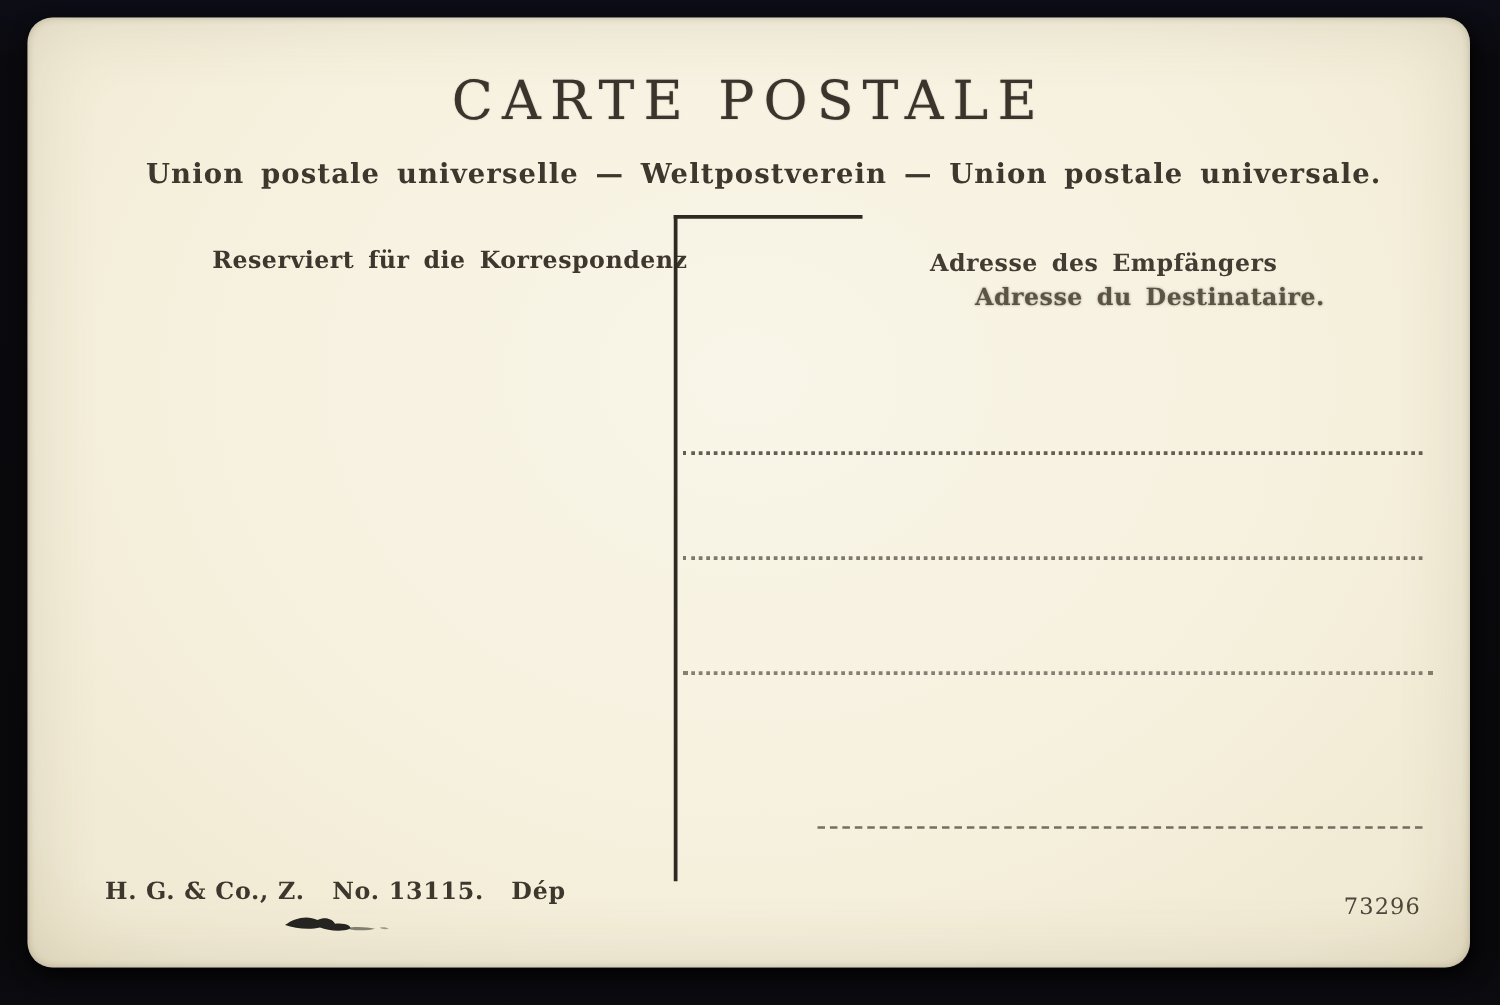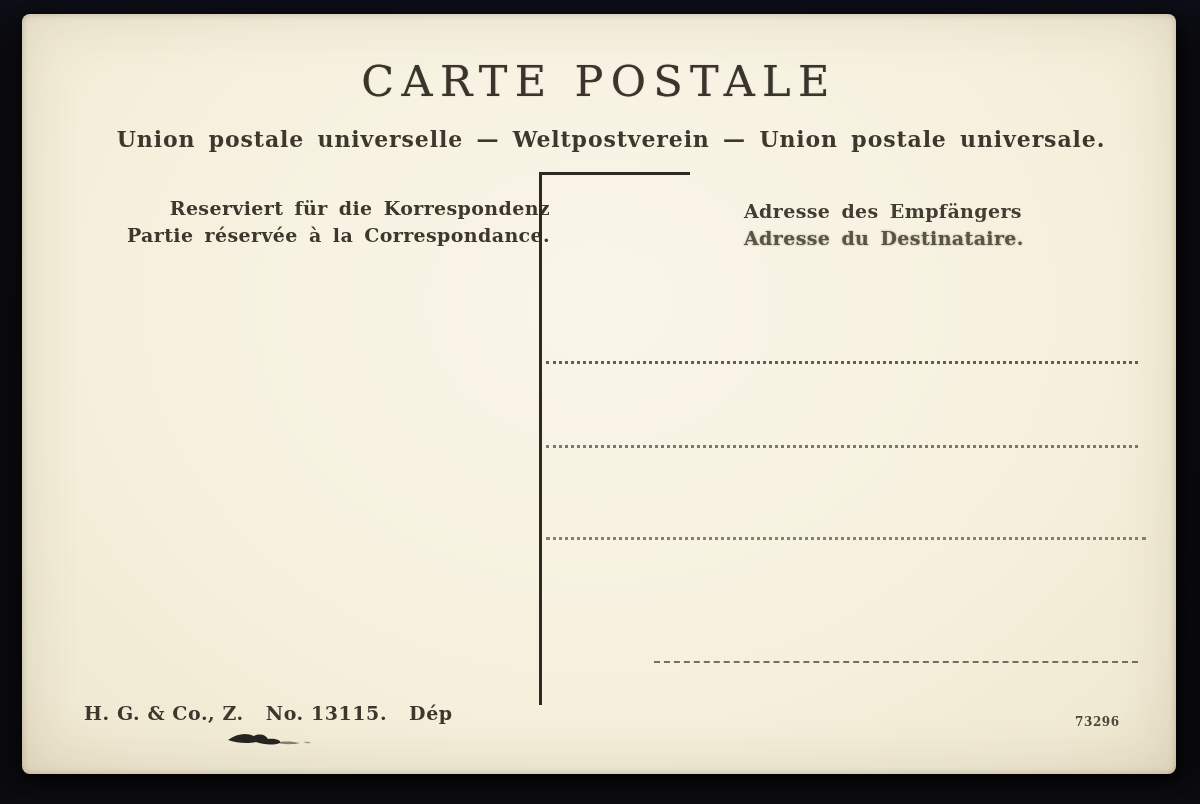--- a/index.html
+++ b/index.html
@@ -10,21 +10,21 @@
   }
   body {
     position: relative;
     background: linear-gradient(180deg, #0c0d16 0%, #0a0a0e 6%, #09090c 94%, #0b0b10 100%);
   }
   .postcard {
     position: absolute;
     left: 22px; top: 14px;
     width: 1154px; height: 760px;
     background: radial-gradient(ellipse at 50% 38%, #f9f5e8 0%, #f6f1de 55%, #f0e9d3 88%, #e9e1c8 100%);
-    border-radius: 8px;
+    border-radius: 20px;
     box-shadow:
       inset 0 0 60px rgba(90, 75, 45, 0.14),
       inset 0 0 6px rgba(60, 50, 30, 0.25),
       3px 6px 16px rgba(0,0,0,0.85);
     color: #332e26;
   }
   .title {
     position: absolute;
     top: 42px; left: 0; width: 100%;
     text-align: center;
@@ -58,21 +58,21 @@
   .addr-block {
     position: absolute;
     left: 722px; top: 184px;
     font-size: 19px;
     font-weight: bold;
     line-height: 27px;
     letter-spacing: 0.02em;
     word-spacing: 0.22em;
     color: #423c32;
   }
-  .addr-block .faded { color: #5b5344; text-shadow: 0 0 2px rgba(91,83,68,0.6); }
+  .addr-block .faded { color: #5b5344; text-shadow: 0 0 2px rgba(91,83,68,0.6); margin-left: 36px; }
   .divider-vertical {
     position: absolute;
     left: 517px; top: 158px;
     width: 3px; height: 533px;
     background: linear-gradient(180deg, #2c2822 0%, #33
 2e27 60%, #3a352d 90%, rgba(58,53,45,0.25) 100%);
     background-color: #2e2a23;
   }
   .divider-horizontal {
     position: absolute;
@@ -101,39 +101,38 @@
   }
   .imprint .gap { display: inline-block; width: 22px; }
   .ink-smudge {
     position: absolute;
     left: 200px; top: 716px;
     width: 90px; height: 22px;
   }
   .serial {
     position: absolute;
     left: 1053px; top: 701px;
-    font-size: 12px;
-    font-weight: bold;
+    font-size: 18px;
+    font-weight: normal;
     letter-spacing: 0.05em;
     color: #4d463a;
     filter: blur(0.4px);
   }
 </style>
 </head>
 <body>
 
 <div class="postcard">
 
   <div class="title">CARTE POSTALE</div>
 
   <div class="subtitle">Union postale universelle — Weltpostverein — Union postale universale.</div>
 
   <div class="corr-block">
     <div>Reserviert für die Korrespondenz</div>
-    <div>Partie réservée à la Correspondance.</div>
   </div>
 
   <div class="addr-block">
     <div>Adresse des Empfängers</div>
     <div class="faded">Adresse du Destinataire.</div>
   </div>
 
   <div class="divider-horizontal"></div>
   <div class="divider-vertical"></div>
 

